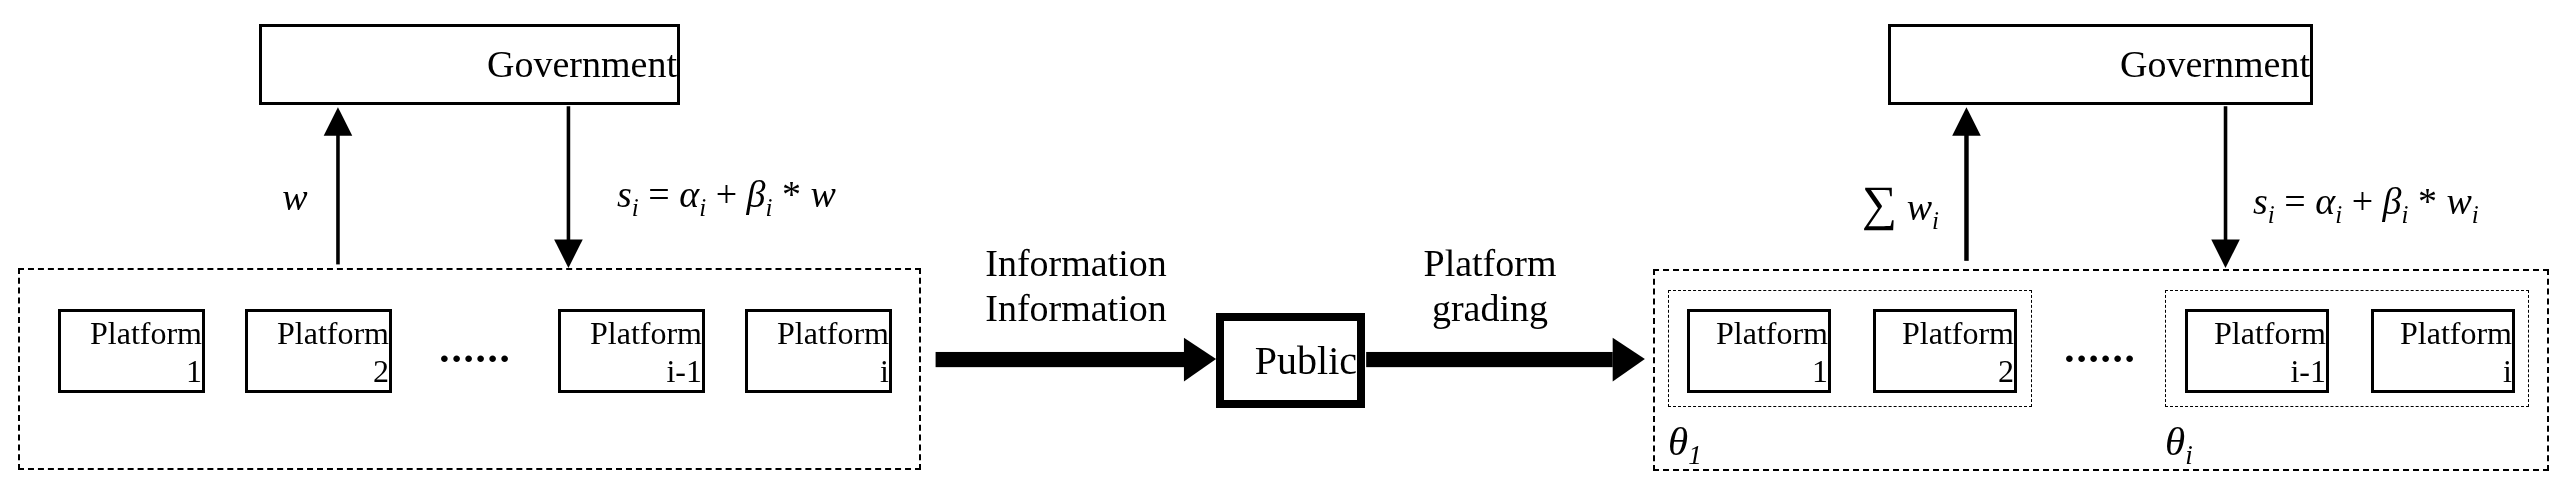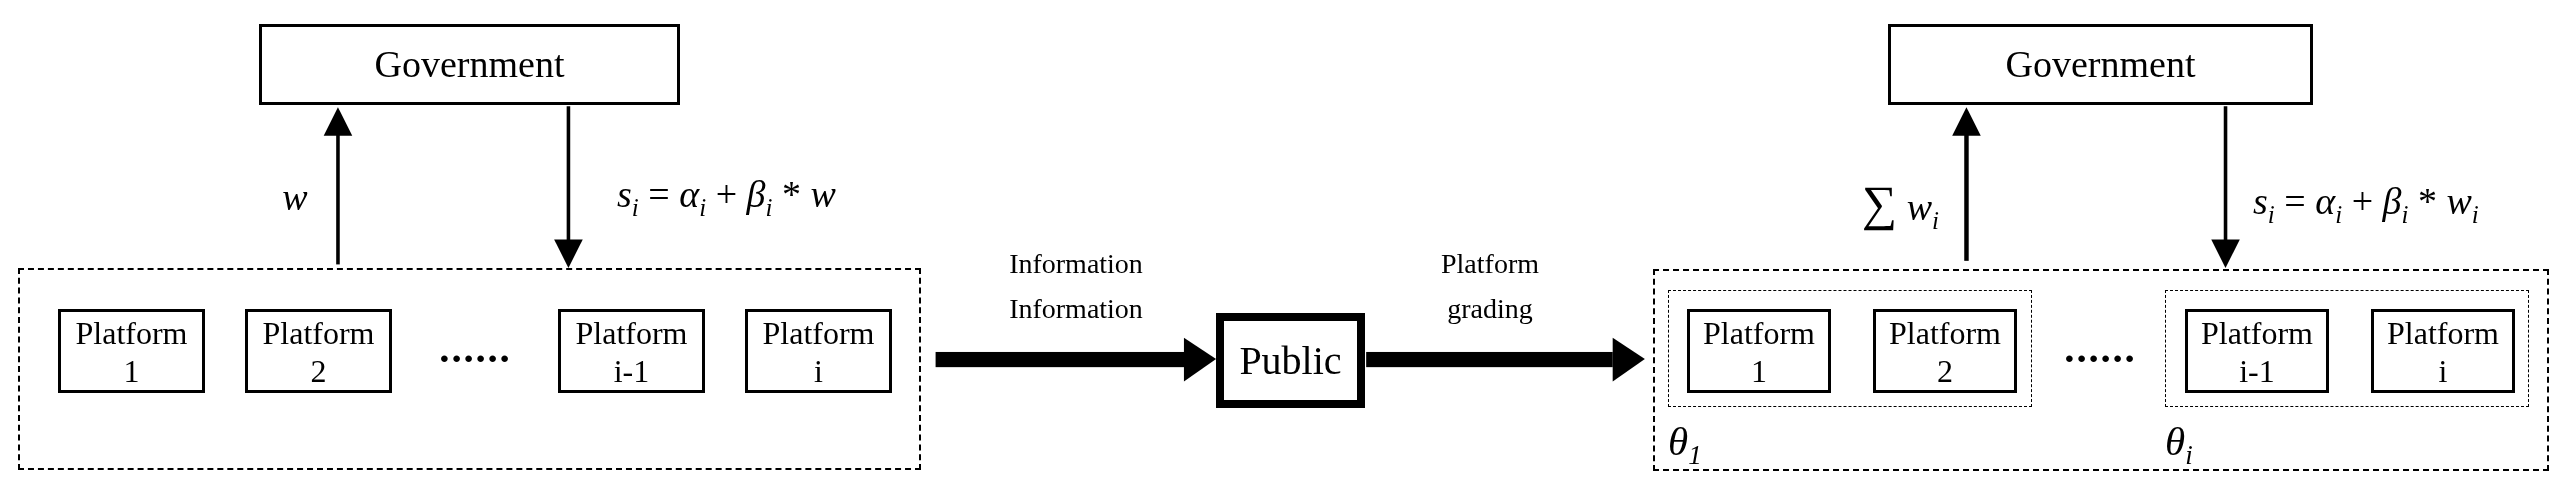--- a/index.html
+++ b/index.html
@@ -1,20 +1,20 @@
 <!DOCTYPE html>
 <html style="font-size:14.3px"><head>
 <meta charset="utf-8">
 <style>
   html,body{margin:0;padding:0;background:#ffffff;}
   .canvas{position:relative;width:2576px;height:494px;background:#ffffff;overflow:hidden;
           font-family:"Liberation Serif","DejaVu Serif",serif;color:#000;}
   .overlay{position:absolute;left:0;top:0;width:2576px;height:494px;}
 
-  .box{position:absolute;background:#fff;border:3.6px solid #000;text-align:center;}
+  .box{position:absolute;background:#fff;border:3.6px solid #000;text-align:right;}
   .gov{width:415px;height:75px;top:24px;font-size:38px;line-height:75px;}
   .gov-left{left:259px;}
   .gov-right{left:1888px;width:419px;}
 
   .dashed{position:absolute;border:2.7px dashed #000;background:transparent;}
   .dash-left{left:18px;top:268px;width:899px;height:198px;}
   .dash-outer-right{left:1653px;top:269px;width:892px;height:198px;}
   .dash-inner{top:290px;width:362px;height:115px;border-width:1.8px;}
   .dash-inner-1{left:1668px;}
   .dash-inner-2{left:2165px;}
@@ -23,21 +23,21 @@
   .pl-l1{left:58px;}  .pl-l2{left:245px;}  .pl-l3{left:558px;}  .pl-l4{left:745px;}
   .platform.rp{width:138px;}
   .pl-r1{left:1687px;} .pl-r2{left:1873px;} .pl-r3{left:2185px;} .pl-r4{left:2371px;}
 
   .dots{position:absolute;top:324px;width:143px;text-align:center;font-size:41px;font-weight:bold;letter-spacing:1.8px;}
   .dots-left{left:404px;}
   .dots-right{left:2029px;}
 
   .public{left:1216px;top:313px;width:133px;height:79px;border-width:8px;font-size:40px;line-height:79px;}
 
-  .lbl{position:absolute;font-size:28px;white-space:nowrap;}
+  .lbl{position:absolute;font-size:38px;white-space:nowrap;}
   .lbl-2line{text-align:center;width:286px;line-height:45px;}
   .info-label{left:933px;top:241px;}
   .grading-label{left:1347px;top:241px;}
 
   .formula{position:absolute;font-size:38px;white-space:nowrap;}
   .formula .it{font-style:italic;}
   .formula sub{font-size:0.66em;font-style:italic;line-height:0;}
   .formula .big{font-size:1.3em;}
   .w-label{left:255px;top:175px;width:80px;text-align:center;}
   .s-left{left:617px;top:172px;}

